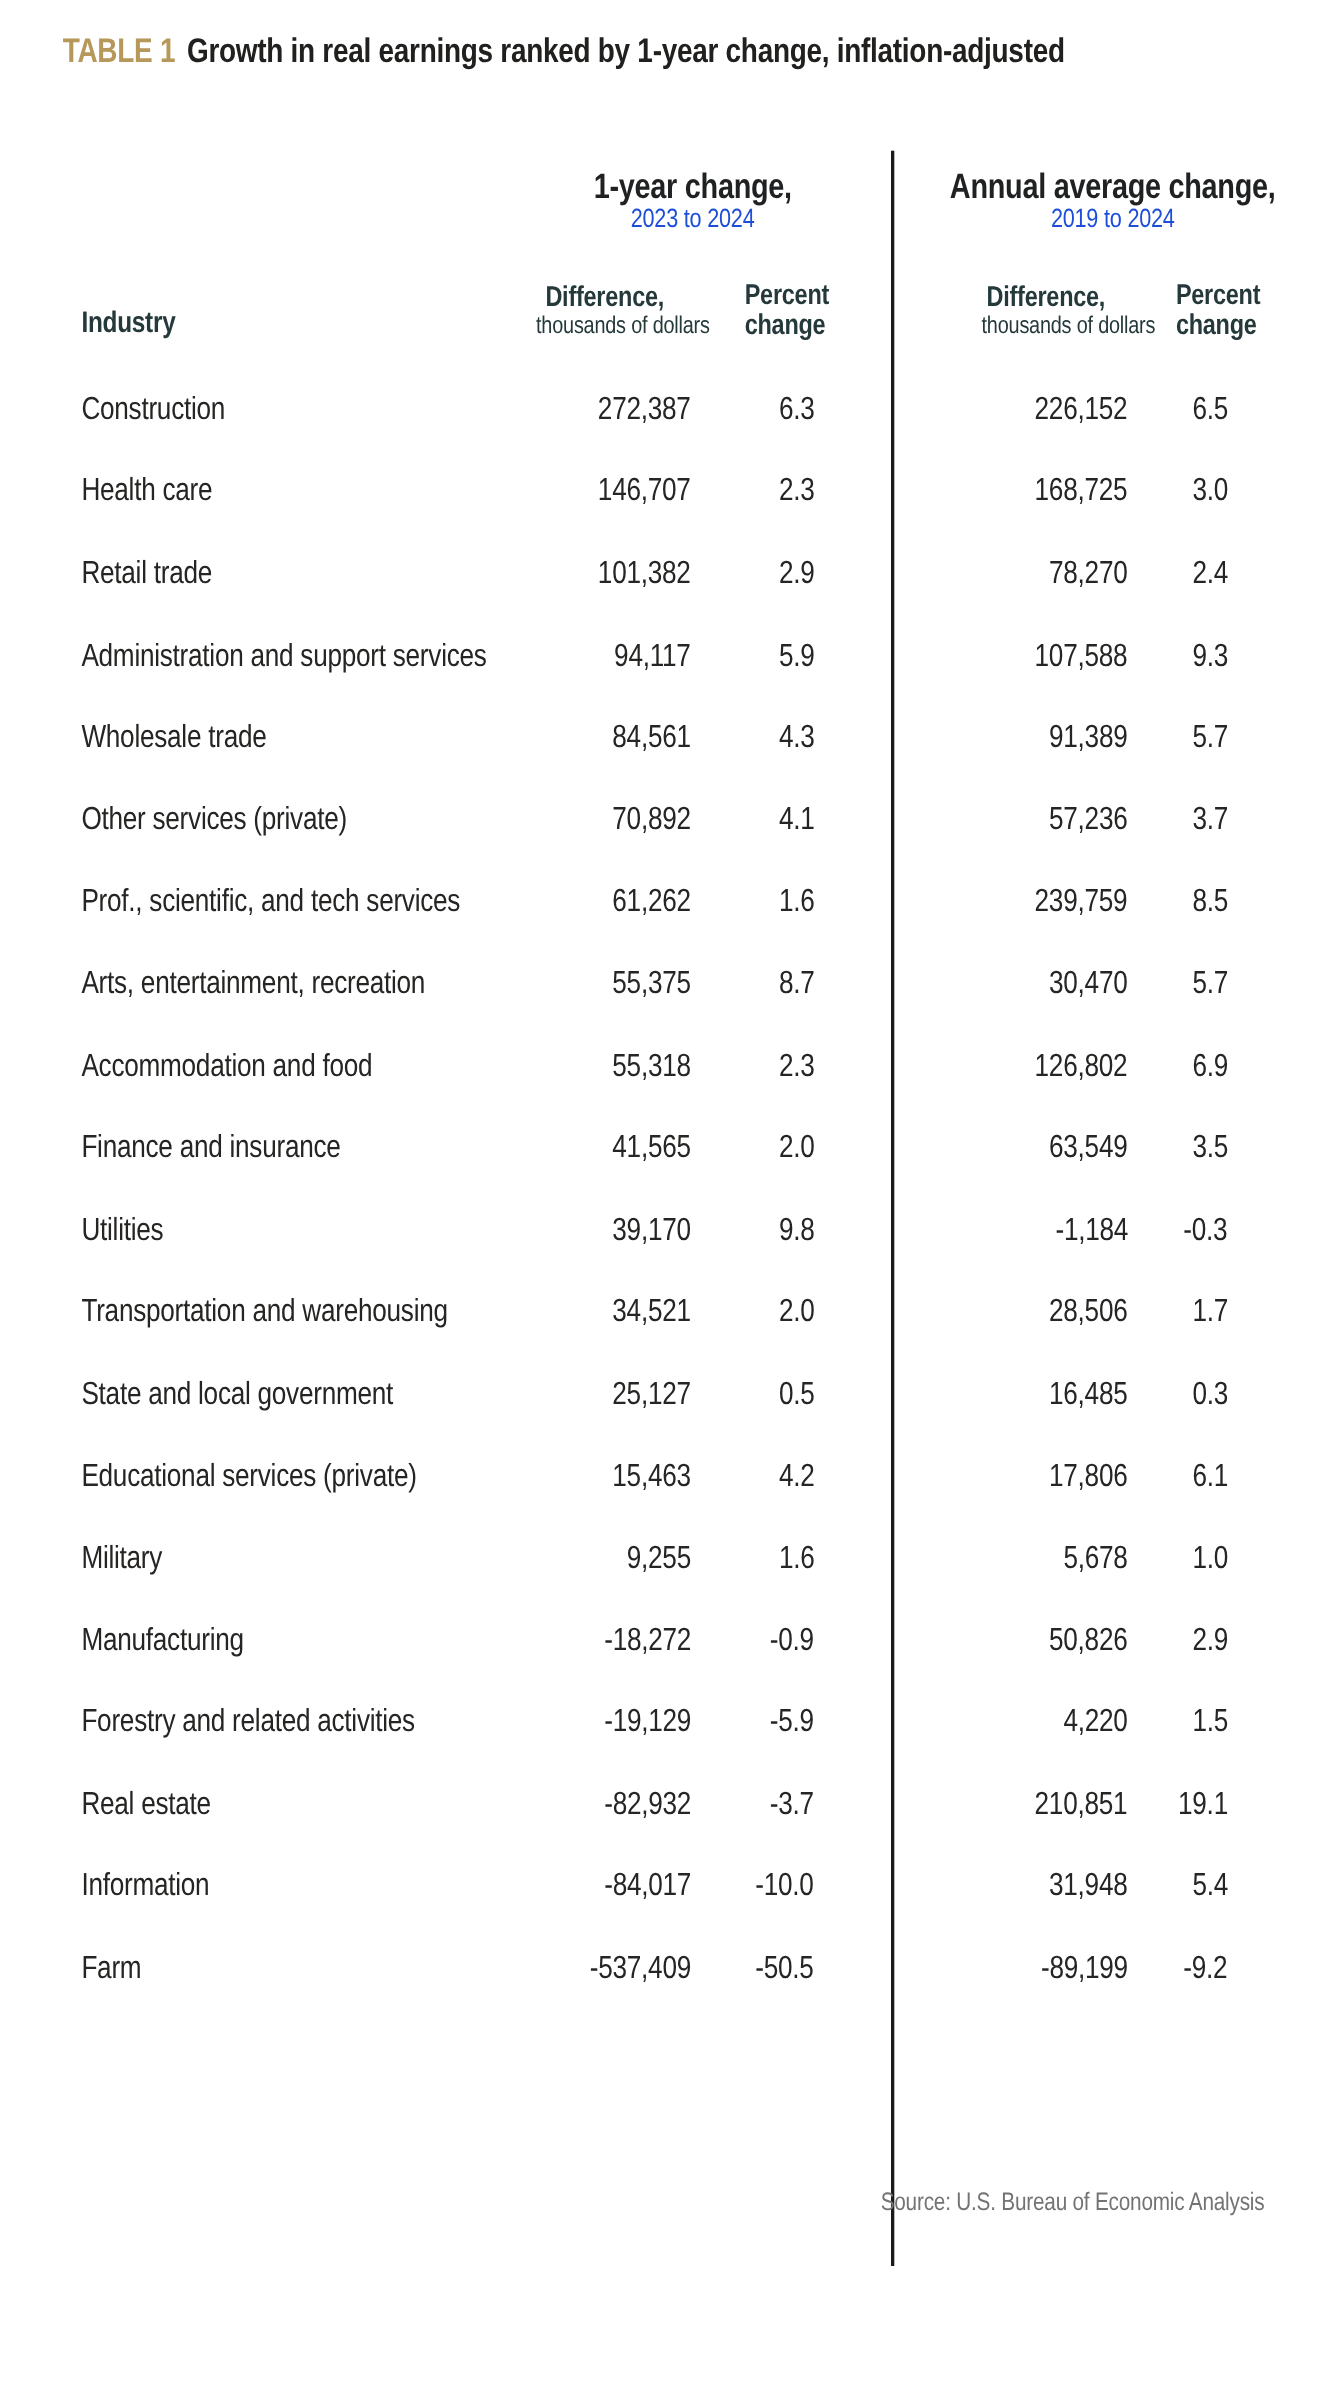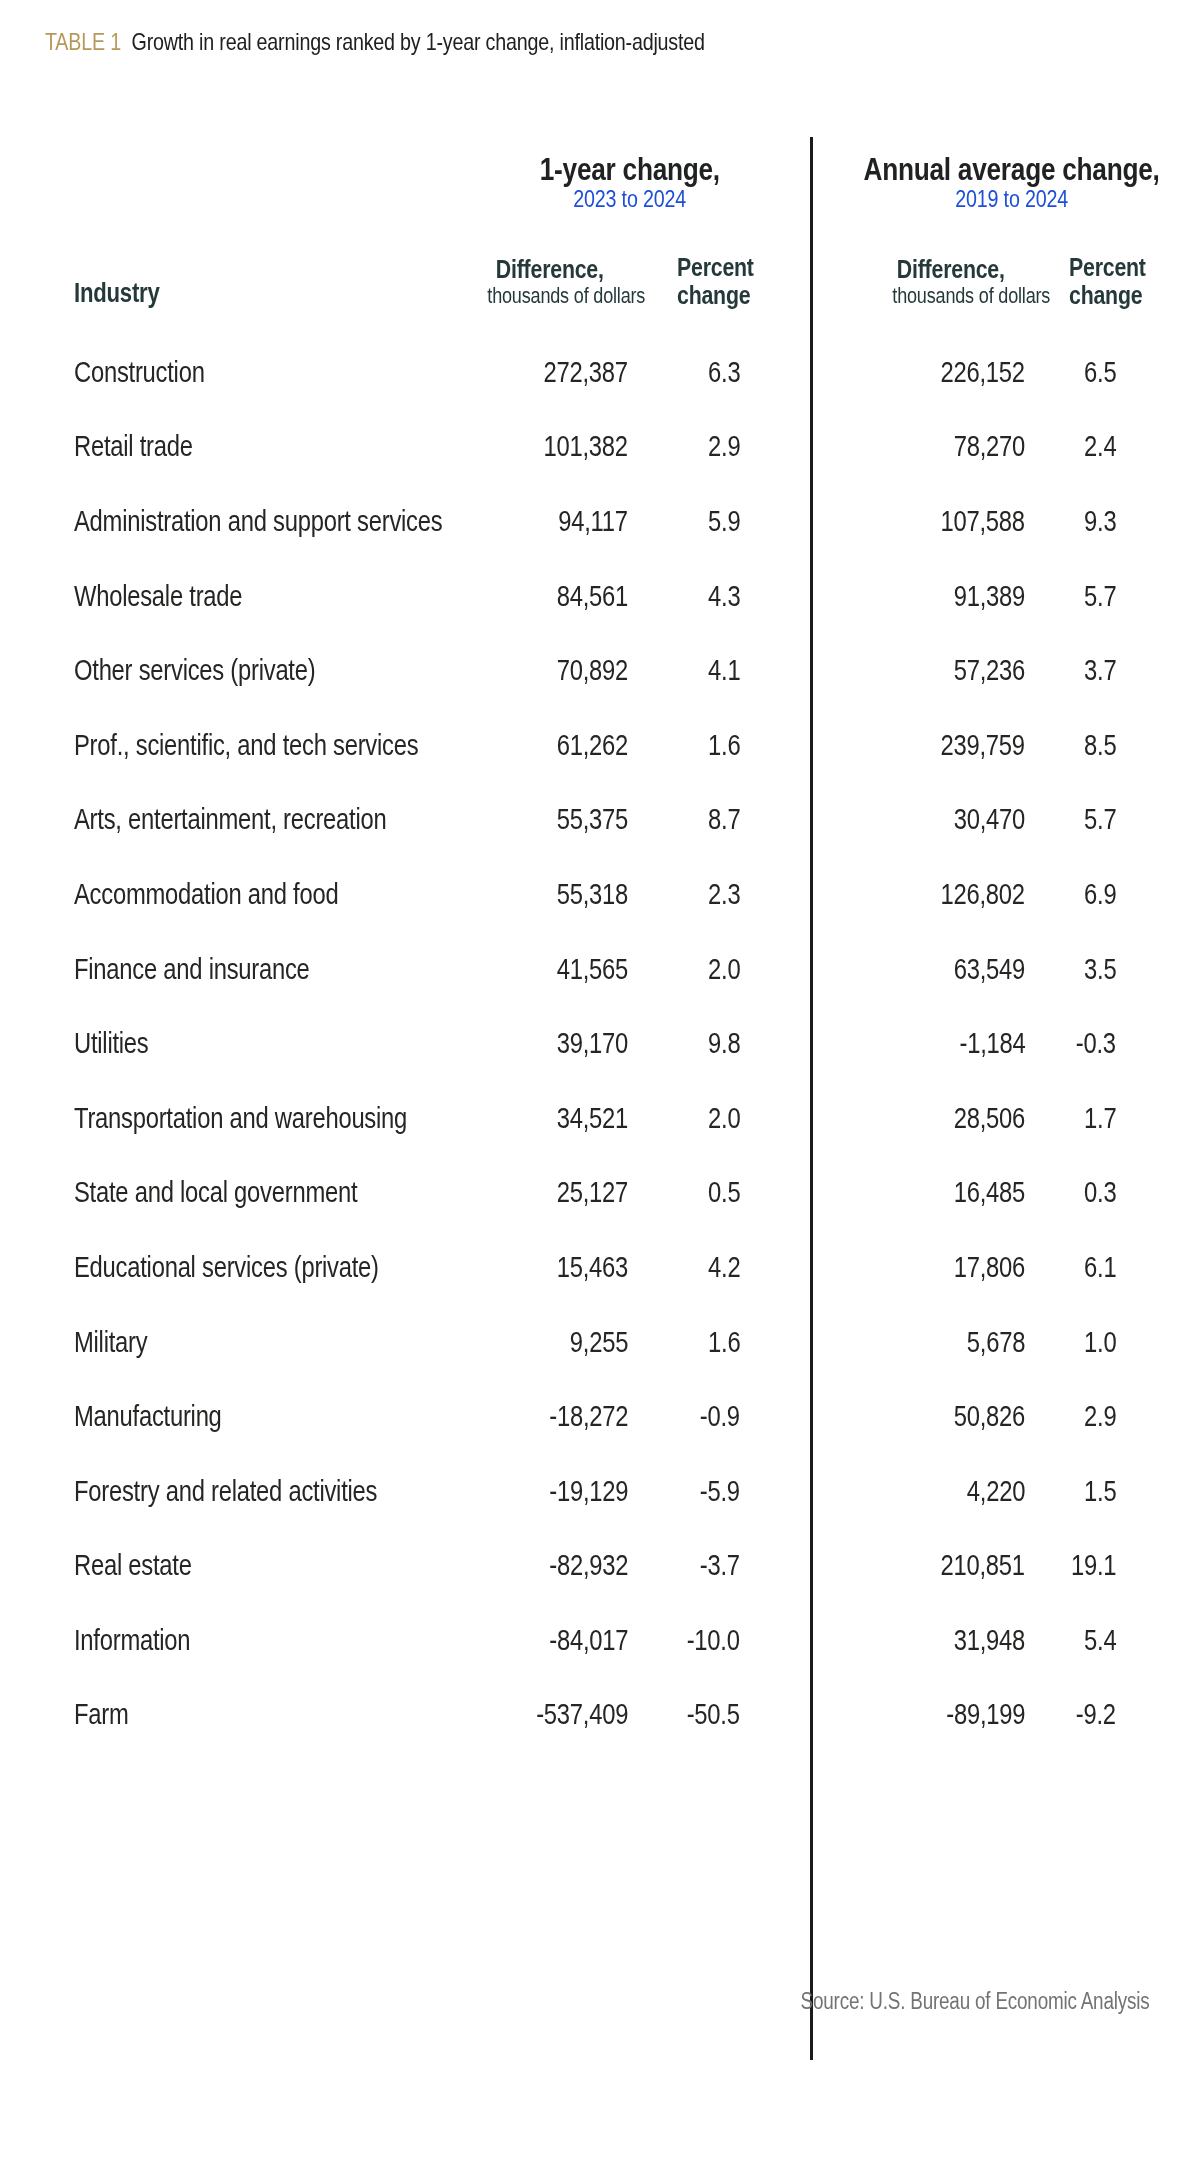--- a/index.html
+++ b/index.html
@@ -9,21 +9,21 @@
     background:#ffffff;
     font-family:"Liberation Sans", sans-serif;
     color:var(--ink, #262523);
   }
   
   .cx { display:inline-block; white-space:nowrap; transform:scaleX(0.82); letter-spacing:-0.01em; }
   .cxL { transform-origin:0 50%; }
   .cxR { transform-origin:100% 50%; }
   .cxC { transform-origin:50% 50%; }
 
-  .title { position:absolute; left:45px; top:28px; font-size:24px; font-weight:normal; color:#21201e; }
+  .title { position:absolute; left:57px; top:28px; font-size:31px; font-weight:bold; color:#21201e; }
   .title .tag { color:var(--gold,#b6985a); margin-right:13px; }
 
   table.main { position:absolute; left:74px; top:128px; width:1130px;
     border-collapse:collapse; table-layout:fixed; }
   th, td { padding:0; margin:0; font-weight:normal; }
 
   thead tr.tr-groups th { height:96px; vertical-align:bottom; padding-bottom:10px; }
   .th-group { text-align:center; }
   .grp-title { font-size:32px; font-weight:bold; line-height:1.02; color:#1f2122; }
   .grp-sub   { font-size:24px; line-height:1.2; color:#1d4ed8; }
@@ -108,20 +108,28 @@
   <tbody>
       <tr>
         <td class="td-industry"><span class="cx cxL">Construction</span></td>
         <td class="td-num td-diff1"><span class="cx cxR">272,387</span></td>
         <td class="td-num td-pct1"><span class="cx cxR">6.3</span></td>
         <td class="td-gap"></td>
         <td class="td-num td-diff2"><span class="cx cxR">226,152</span></td>
         <td class="td-num td-pct2"><span class="cx cxR">6.5</span></td>
       </tr>
       <tr>
+        <td class="td-industry"><span class="cx cxL">Health care</span></td>
+        <td class="td-num td-diff1"><span class="cx cxR">146,707</span></td>
+        <td class="td-num td-pct1"><span class="cx cxR">2.3</span></td>
+        <td class="td-gap"></td>
+        <td class="td-num td-diff2"><span class="cx cxR">168,725</span></td>
+        <td class="td-num td-pct2"><span class="cx cxR">3.0</span></td>
+      </tr>
+      <tr>
         <td class="td-industry"><span class="cx cxL">Retail trade</span></td>
         <td class="td-num td-diff1"><span class="cx cxR">101,382</span></td>
         <td class="td-num td-pct1"><span class="cx cxR">2.9</span></td>
         <td class="td-gap"></td>
         <td class="td-num td-diff2"><span class="cx cxR">78,270</span></td>
         <td class="td-num td-pct2"><span class="cx cxR">2.4</span></td>
       </tr>
       <tr>
         <td class="td-industry"><span class="cx cxL">Administration and support services</span></td>
         <td class="td-num td-diff1"><span class="cx cxR">94,117</span></td>

